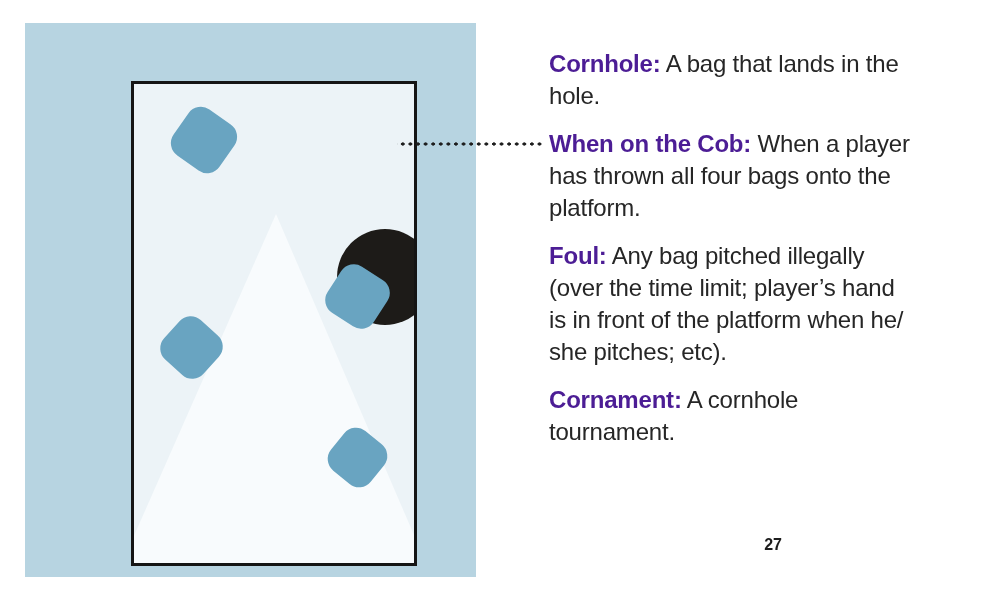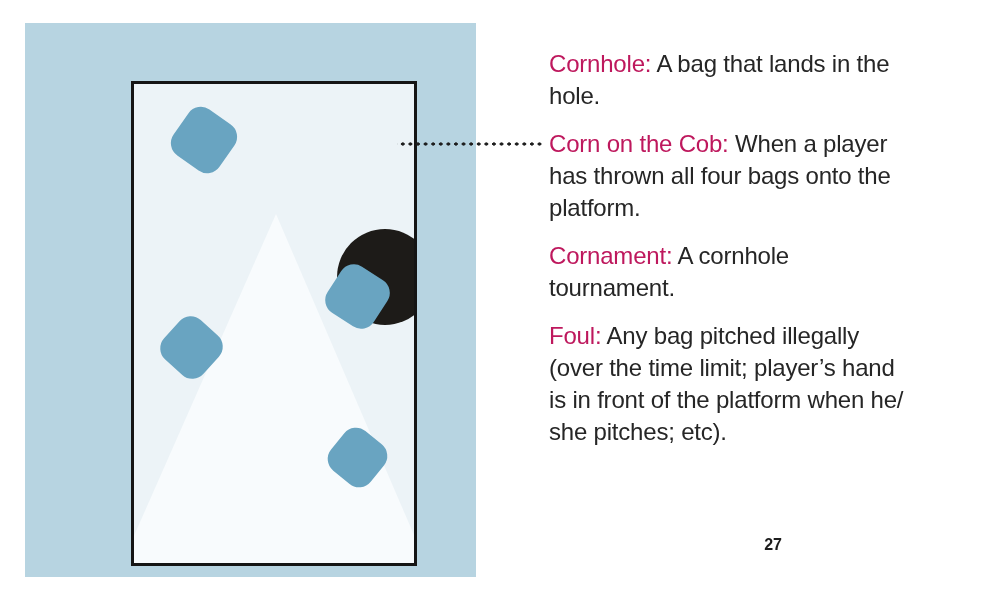--- a/index.html
+++ b/index.html
@@ -72,22 +72,22 @@
     position: absolute;
     left: 549px; top: 48px;
     width: 368px;
     color: #262626;
     font-size: 24px;
     line-height: 32px;
     letter-spacing: -0.2px;
   }
   .entry { margin-bottom: 16px; }
   .term {
-    color: #be185d;
-    font-weight: 400;
+    color: #4c1d95;
+    font-weight: 700;
   }
 
   .page-num {
     position: absolute;
     left: 722px; top: 536px;
     width: 60px;
     text-align: right;
     font-size: 16px;
     font-weight: 700;
     color: #1d1d1d;
@@ -110,28 +110,28 @@
   </div>
 
   <div class="leader-dots"></div>
 
   <div class="glossary">
     <p class="entry">
       <span class="term">Cornhole:</span>
       <span class="def">A bag that lands in the hole.</span>
     </p>
     <p class="entry">
-      <span class="term">Corn on the Cob:</span>
+      <span class="term">When on the Cob:</span>
       <span class="def">When a player has thrown all four bags onto the platform.</span>
+    </p>
+    <p class="entry">
+      <span class="term">Foul:</span>
+      <span class="def">Any bag pitched illegally (over the time limit; player’s hand is in front of the platform when he/​she pitches; etc).</span>
     </p>
     <p class="entry">
       <span class="term">Cornament:</span>
       <span class="def">A cornhole tournament.</span>
-    </p>
-    <p class="entry">
-      <span class="term">Foul:</span>
-      <span class="def">Any bag pitched illegally (over the time limit; player’s hand is in front of the platform when he/​she pitches; etc).</span>
     </p>
   </div>
 
   <div class="page-num">27</div>
 
 </div>
 
 </body></html>

